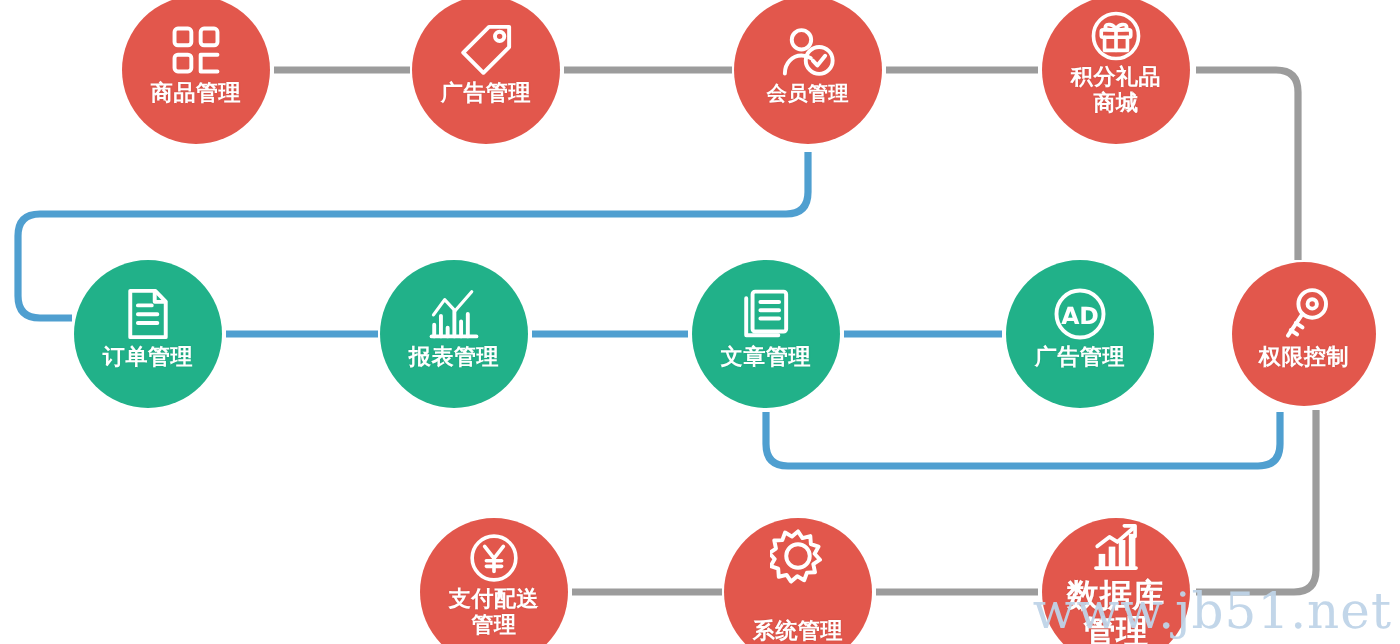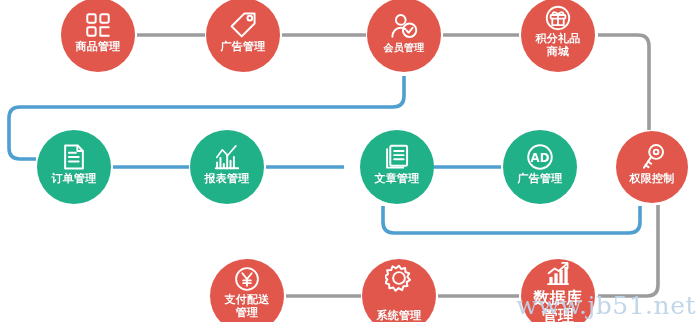--- a/index.html
+++ b/index.html
@@ -127,21 +127,21 @@
         <span class="node-label" style="font-size: 11px; margin-top: 2px;">订单管理</span>
       </div>
       <div class="node" style="left: 190px; top: 130px; width: 74px; height: 74px; background: rgb(33, 177, 137);">
         <span class="node-icon" style="margin-top: -5px;"><svg width="28" height="28" viewBox="0 0 30 30" xmlns="http://www.w3.org/2000/svg">
             <path d="M3 27 h24" style="fill:none;stroke:#fff;stroke-width:2.1;stroke-linecap:round;stroke-linejoin:round"></path>
             <path d="M4.4 27 v-6.2 M8 27 v-11 M11.6 27 v-4.6 M15.2 27 v-13.6 M18.8 27 v-8 M22.4 27 v-12" style="fill:none;stroke:#fff;stroke-width:2.1;stroke-linecap:round;stroke-linejoin:round"></path>
             <path d="M4 15.5 l6-8.2 l5.6 6 l8.9 -10.2" style="fill:none;stroke:#fff;stroke-width:1.7;stroke-linecap:round;stroke-linejoin:round"></path>
           </svg></span>
         <span class="node-label" style="font-size: 11px; margin-top: 2px;">报表管理</span>
       </div>
-      <div class="node" style="left: 360px; top: 130px; width: 74px; height: 74px; background: rgb(33, 177, 137);">
+      <div class="node" style="left: 346px; top: 130px; width: 74px; height: 74px; background: rgb(33, 177, 137);">
         <span class="node-icon" style="margin-top: -5px;"><svg width="28" height="28" viewBox="0 0 30 30" xmlns="http://www.w3.org/2000/svg">
             <rect x="7.8" y="3" width="18" height="21.4" rx="1.4" style="fill:none;stroke:#fff;stroke-width:2.1;stroke-linecap:round;stroke-linejoin:round"></rect>
             <path d="M4.4 6.6 v19.8 h17.2" style="fill:none;stroke:#fff;stroke-width:2.1;stroke-linecap:round;stroke-linejoin:round"></path>
             <path d="M12 8.6 h10 M12 13 h10 M12 17.4 h10" style="fill:none;stroke:#fff;stroke-width:2.1;stroke-linecap:round;stroke-linejoin:round"></path>
           </svg></span>
         <span class="node-label" style="font-size: 11px; margin-top: 2px;">文章管理</span>
       </div>
       <div class="node" style="left: 503px; top: 130px; width: 74px; height: 74px; background: rgb(33, 177, 137);">
         <span class="node-icon" style="margin-top: -5px;"><svg width="28" height="28" viewBox="0 0 30 30" xmlns="http://www.w3.org/2000/svg">
             <circle cx="15" cy="15" r="12.6" style="fill:none;stroke:#fff;stroke-width:2.1;stroke-linecap:round;stroke-linejoin:round"></circle>

